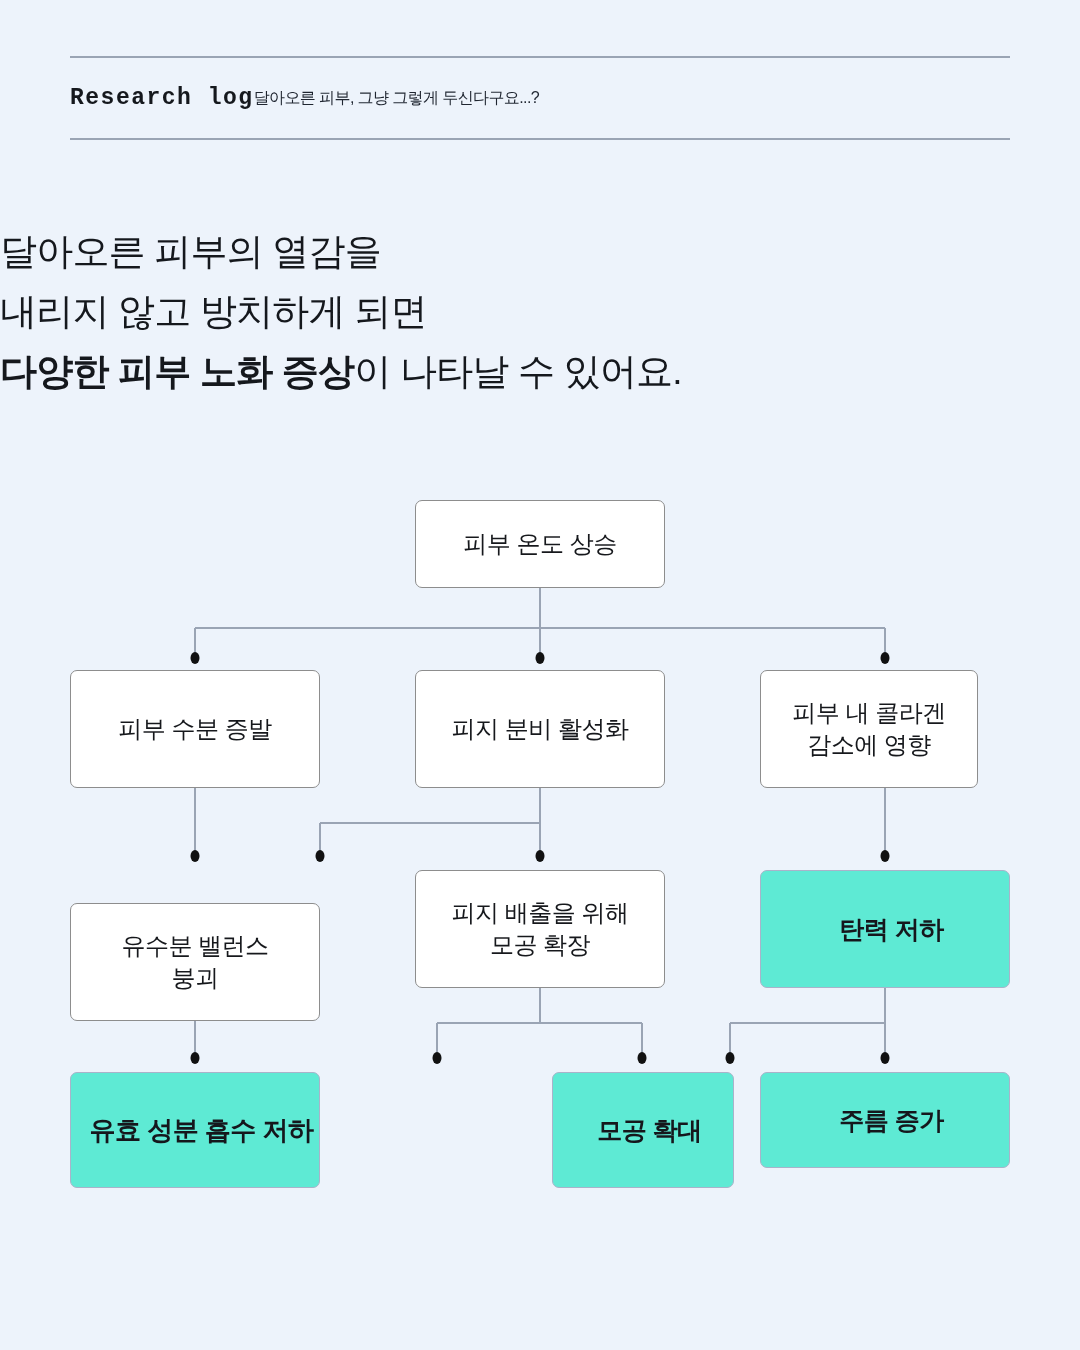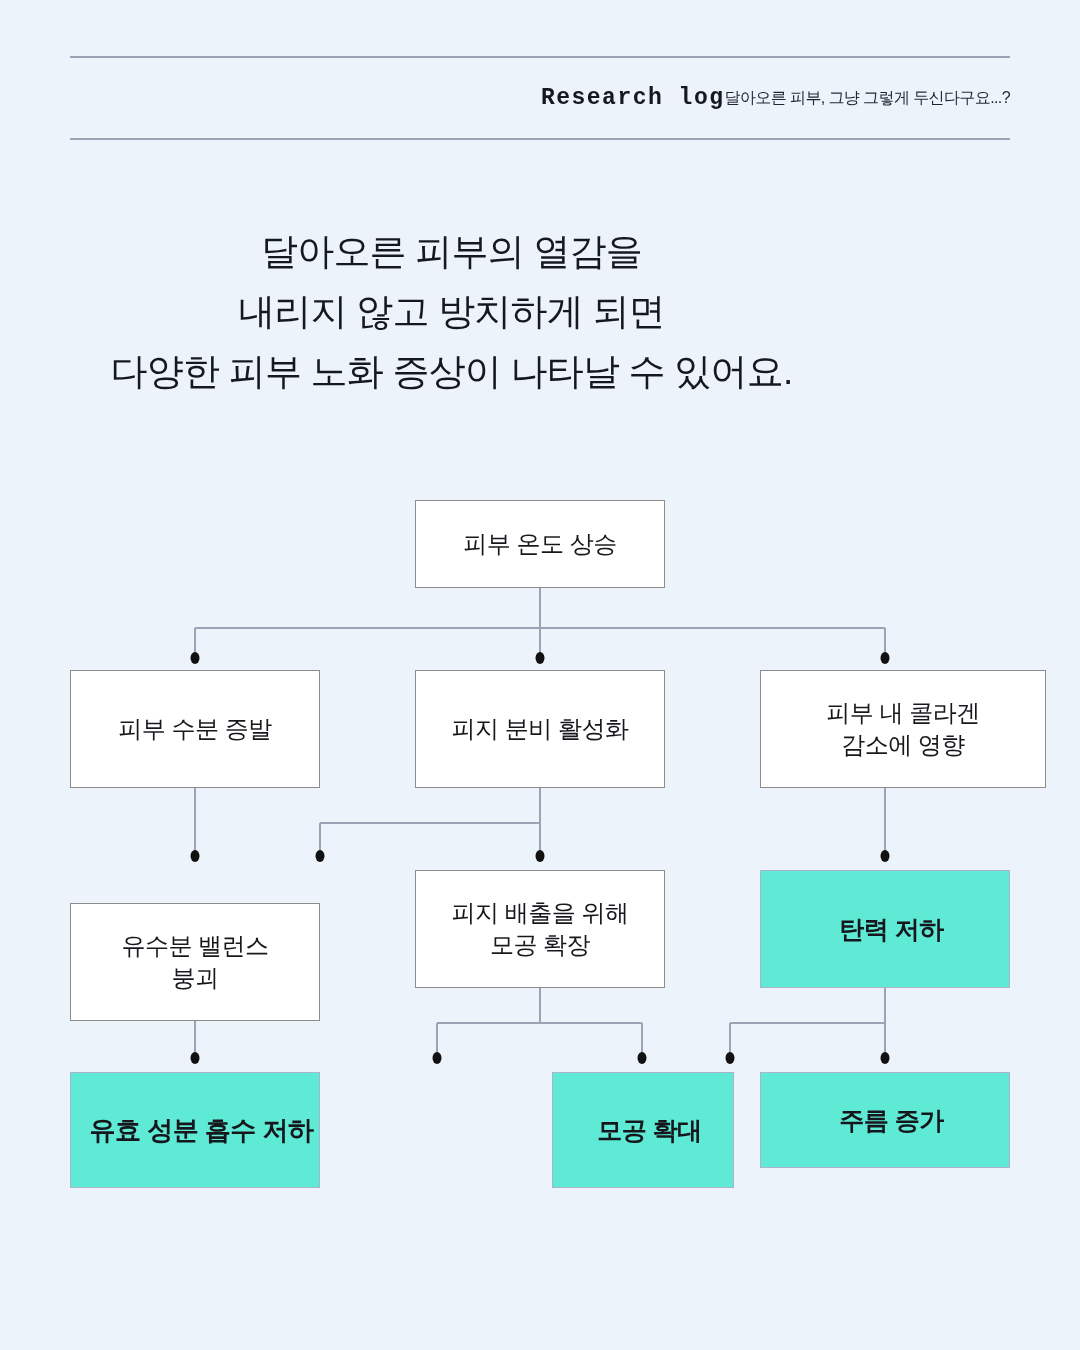--- a/index.html
+++ b/index.html
@@ -24,21 +24,21 @@
   .header {
     position: absolute;
     left: 70px;
     top: 56px;
     width: 940px;
     height: 84px;
     border-top: 2px solid #9aa4b4;
     border-bottom: 2px solid #9aa4b4;
     display: flex;
     align-items: center;
-    justify-content: flex-end;
+    justify-content: flex-start;
     box-sizing: border-box;
   }
   .header-left {
     font-family: "Liberation Mono", "DejaVu Sans Mono", monospace;
     font-size: 23px;
     font-weight: 700;
     letter-spacing: 1.5px;
     color: #15181d;
   }
   .header-right {
@@ -47,47 +47,46 @@
     color: #1f2530;
     letter-spacing: -0.6px;
   }
 
   
   .headline {
     position: absolute;
     left: 0;
     top: 222px;
     width: 903px;
-    text-align: center;
     line-height: 60px;
     font-size: 37px;
     font-weight: 400;
     color: #15181d;
     letter-spacing: -0.8px;
   }
   .headline .line { display: block; }
-  .headline .em { font-weight: 400; }
+  .headline .em { font-weight: 700; }
 
   
   .flow {
     position: absolute;
     left: 0;
     top: 0;
     width: 1080px;
     height: 1350px;
   }
   .flow svg {
     position: absolute;
     left: 0;
     top: 0;
   }
   .node {
     position: absolute;
     box-sizing: border-box;
-    border-radius: 0;
+    border-radius: 7px;
     display: flex;
     align-items: center;
     justify-content: center;
     text-align: center;
     line-height: 1.32;
     letter-spacing: -0.5px;
   }
   .node.plain {
     background: #ffffff;
     border: 1px solid #8d8d8d;
@@ -172,21 +171,21 @@
     <div class="node plain" style="left:415px; top:500px; width:250px; height:88px;">
       <span>피부 온도 상승</span>
     </div>
 
     <div class="node plain" style="left:70px; top:670px; width:250px; height:118px;">
       <span>피부 수분 증발</span>
     </div>
     <div class="node plain" style="left:415px; top:670px; width:250px; height:118px;text-align:right;">
       <span>피지 분비 활성화</span>
     </div>
-    <div class="node plain" style="left:760px; top:670px; width:286px; height:118px;">
+    <div class="node plain" style="left:760px; top:670px; width:218px; height:118px;">
       <span>
         <span>피부 내 콜라겐</span><br>
         <span>감소에 영향</span>
       </span>
     </div>
 
     <div class="node plain" style="left:70px; top:870px; width:250px; height:118px;margin-top:33px;">
       <span>
         <span>유수분 밸런스</span><br>
         <span>붕괴</span>

